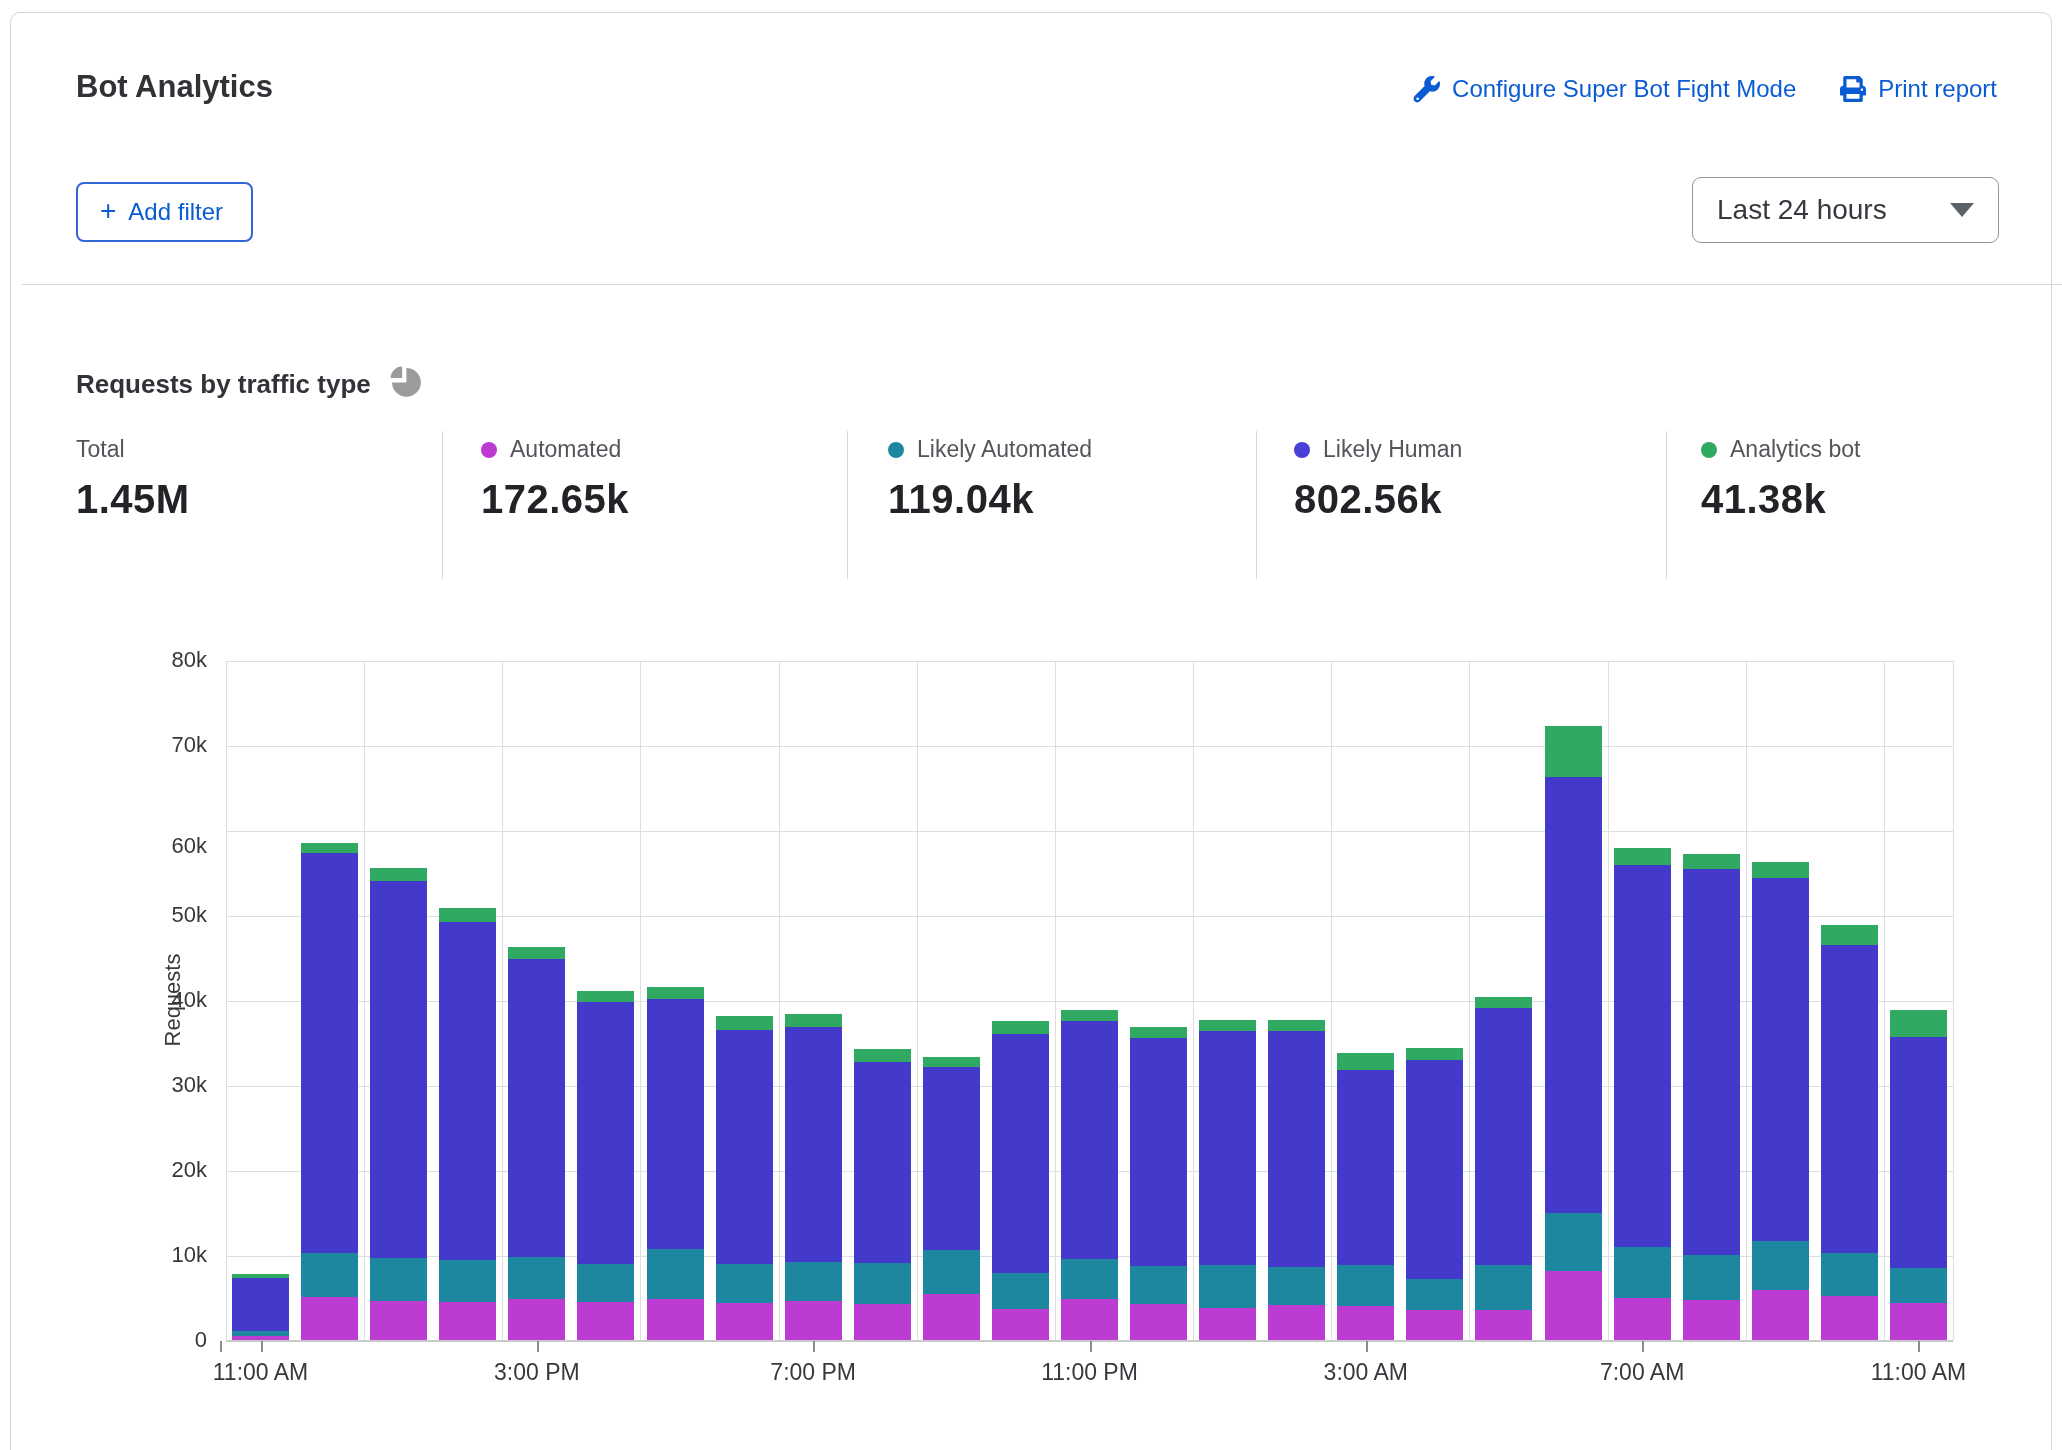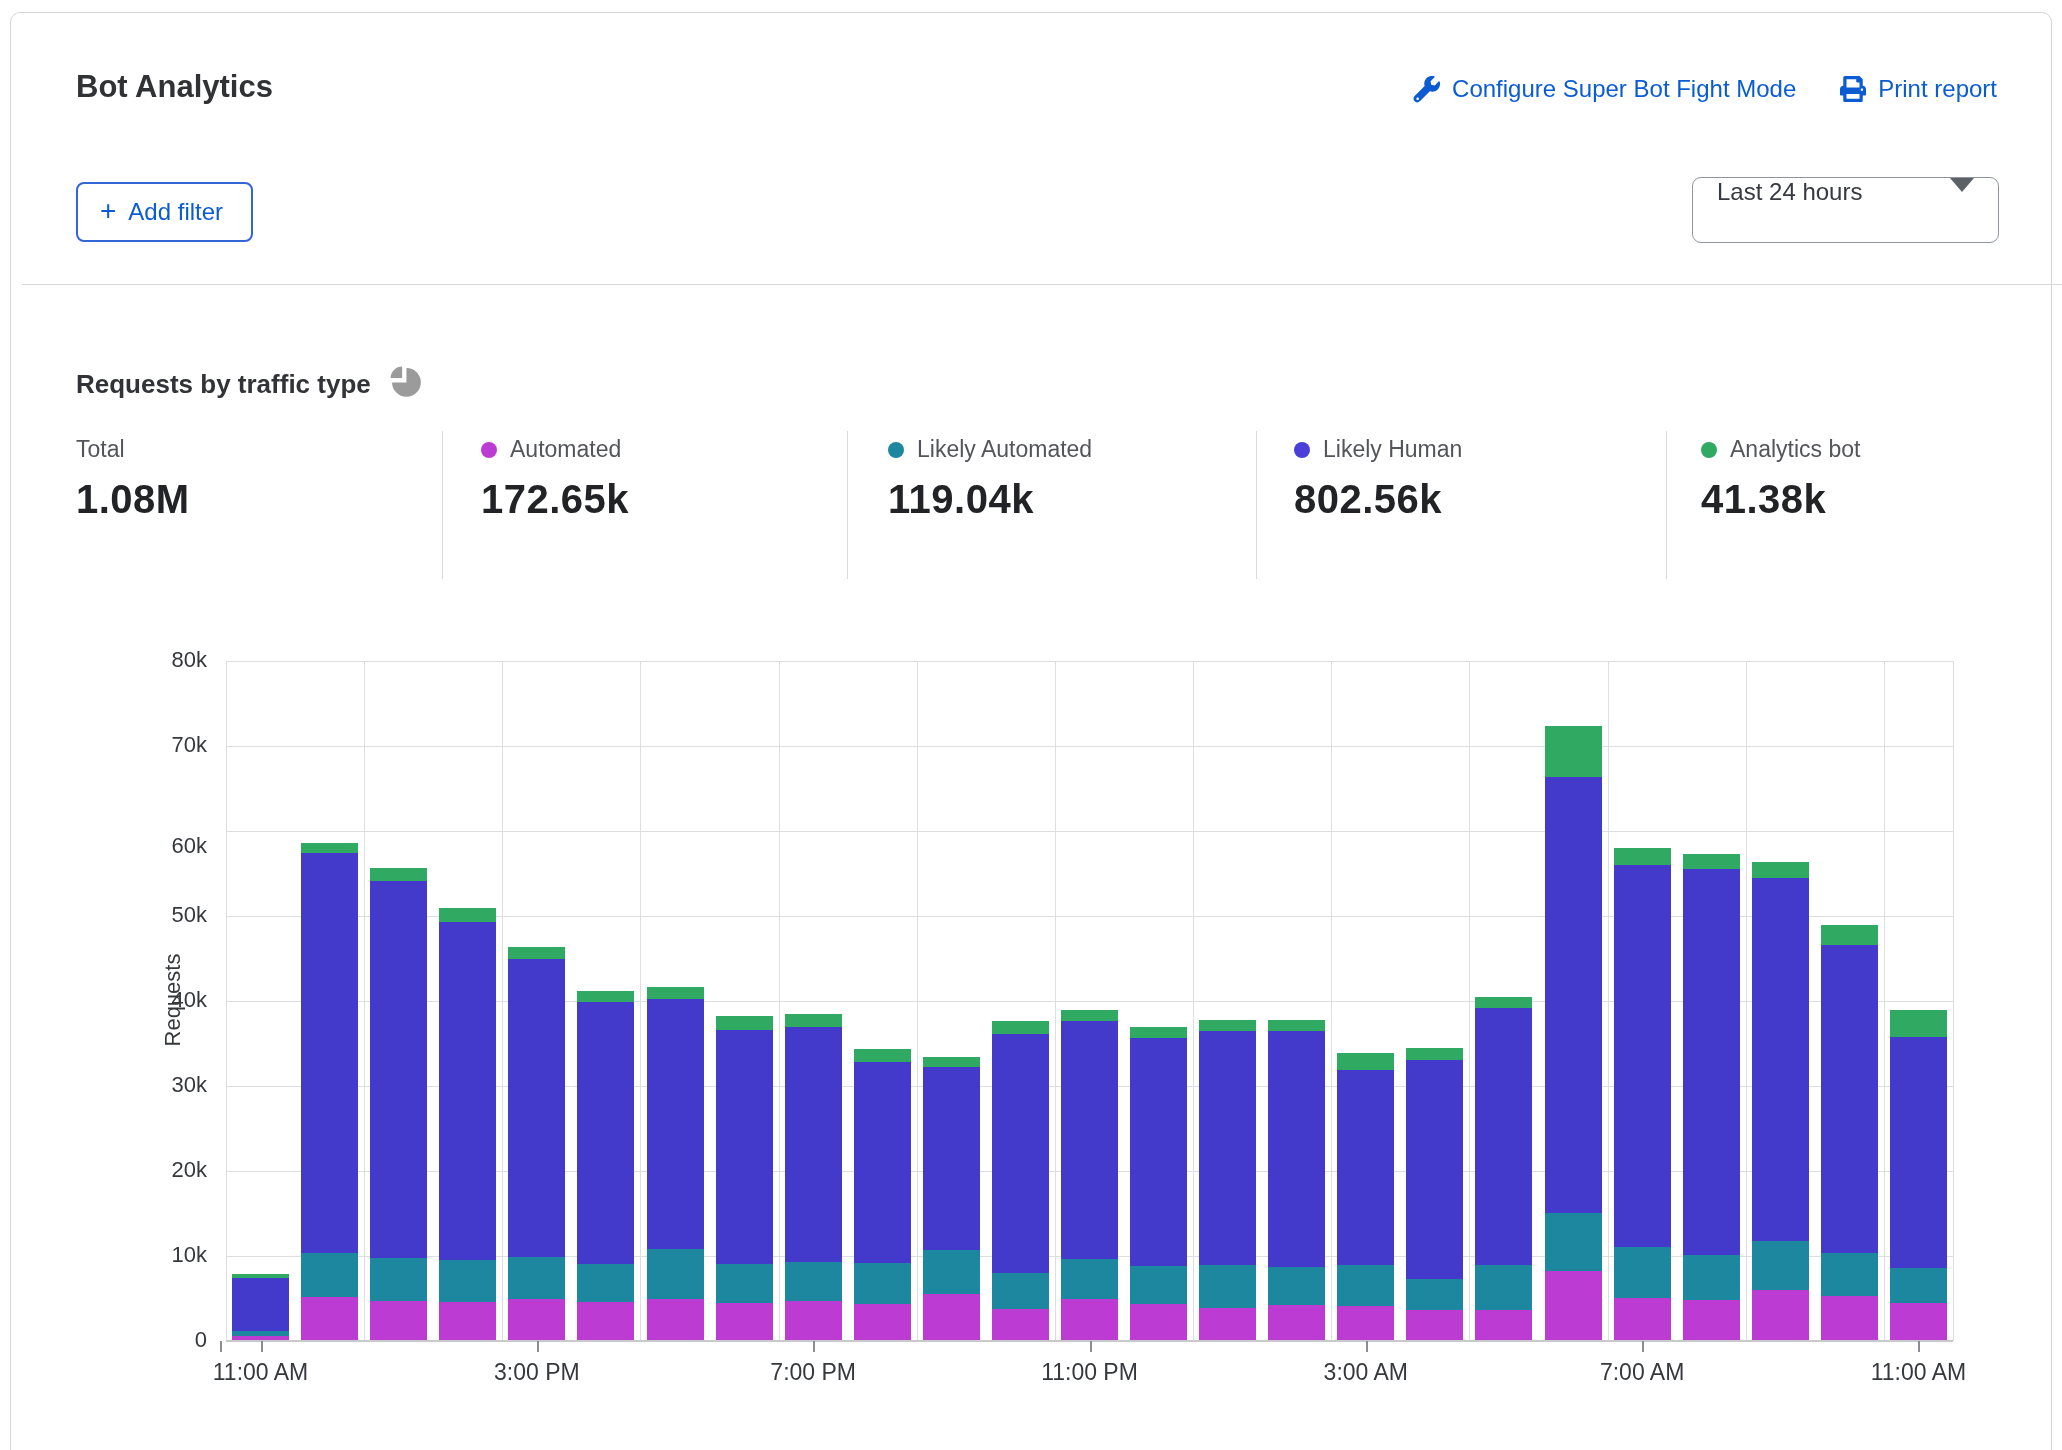--- a/index.html
+++ b/index.html
@@ -23,22 +23,22 @@
   }
   .hlink svg{display:block;}
   .btn-add-filter{
     position:absolute;left:65px;top:169px;height:60px;padding:0 28px 0 22px;
     display:flex;align-items:center;gap:12px;background:#fff;
     border:2px solid #3365d9;border-radius:8px;color:#0b5cd3;font-size:24px;cursor:pointer;
   }
   .btn-add-filter .plus{font-size:28px;font-weight:400;line-height:1;margin-top:-3px;}
   .dropdown{
     position:absolute;left:1681px;top:164px;width:307px;height:66px;box-sizing:border-box;
-    border:1px solid #8f959c;border-radius:9px;background:#fff;display:flex;
-    padding:0 24px;font-size:24px;color:#36393f;cursor:pointer;justify-content:space-between;
+    border:1px solid #8f959c;border-radius:9px;background:#fff;display:flex;align-items:center;
+    padding:0 24px;font-size:28px;color:#36393f;cursor:pointer;justify-content:space-between;
   }
   .caret{width:0;height:0;border-left:12px solid transparent;border-right:12px solid transparent;border-top:14px solid #5b6267;}
   .header-divider{position:absolute;left:11px;top:271px;width:2040px;height:0;border-top:1px solid #d4d6d8;}
   .section-title{
     position:absolute;left:65px;top:350px;font-size:26px;font-weight:700;color:#313338;
     display:flex;align-items:center;gap:16px;
   }
   .stat-col{position:absolute;top:423px;}
   .stat-label{display:flex;align-items:center;gap:13px;font-size:23px;color:#53555a;}
   .stat-dot{width:16px;height:16px;border-radius:50%;flex:0 0 auto;}
@@ -110,21 +110,21 @@
         <path d="M42 42 L10 42 A32 32 0 0 1 42 10 Z"></path>
       </svg>
     </span>
   </div>
 
   <div id="stats-row">
       <div class="stat-col" style="left: 65px;">
         <div class="stat-label">
           <span>Total</span>
         </div>
-        <div class="stat-value">1.08M</div>
+        <div class="stat-value">1.45M</div>
       </div>
       <div class="stat-col" style="left: 470px;">
         <div class="stat-label">
           <span class="stat-dot" style="background: rgb(187, 59, 211);"></span>
           <span>Automated</span>
         </div>
         <div class="stat-value">172.65k</div>
       </div>
       <div class="stat-col" style="left: 877px;">
         <div class="stat-label">

